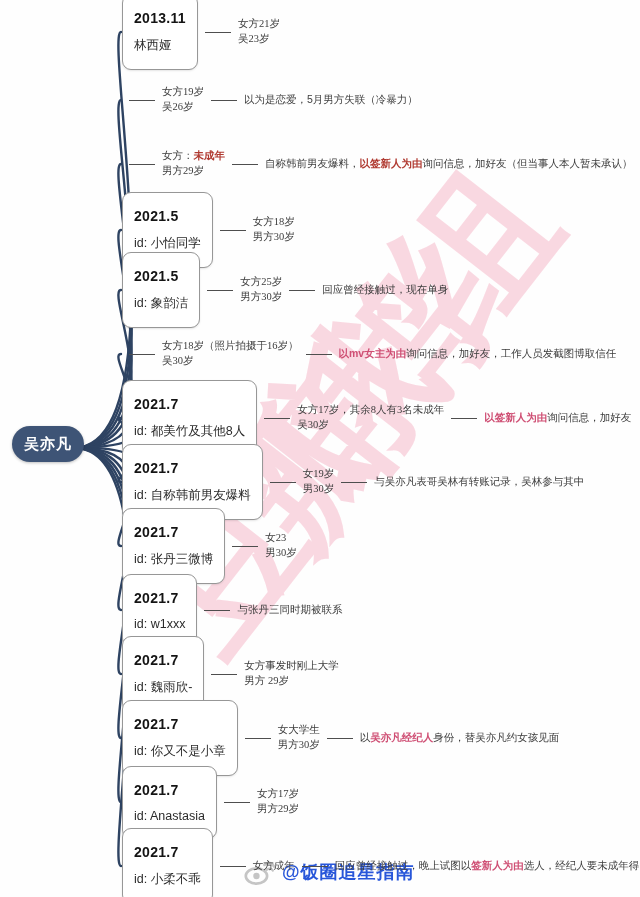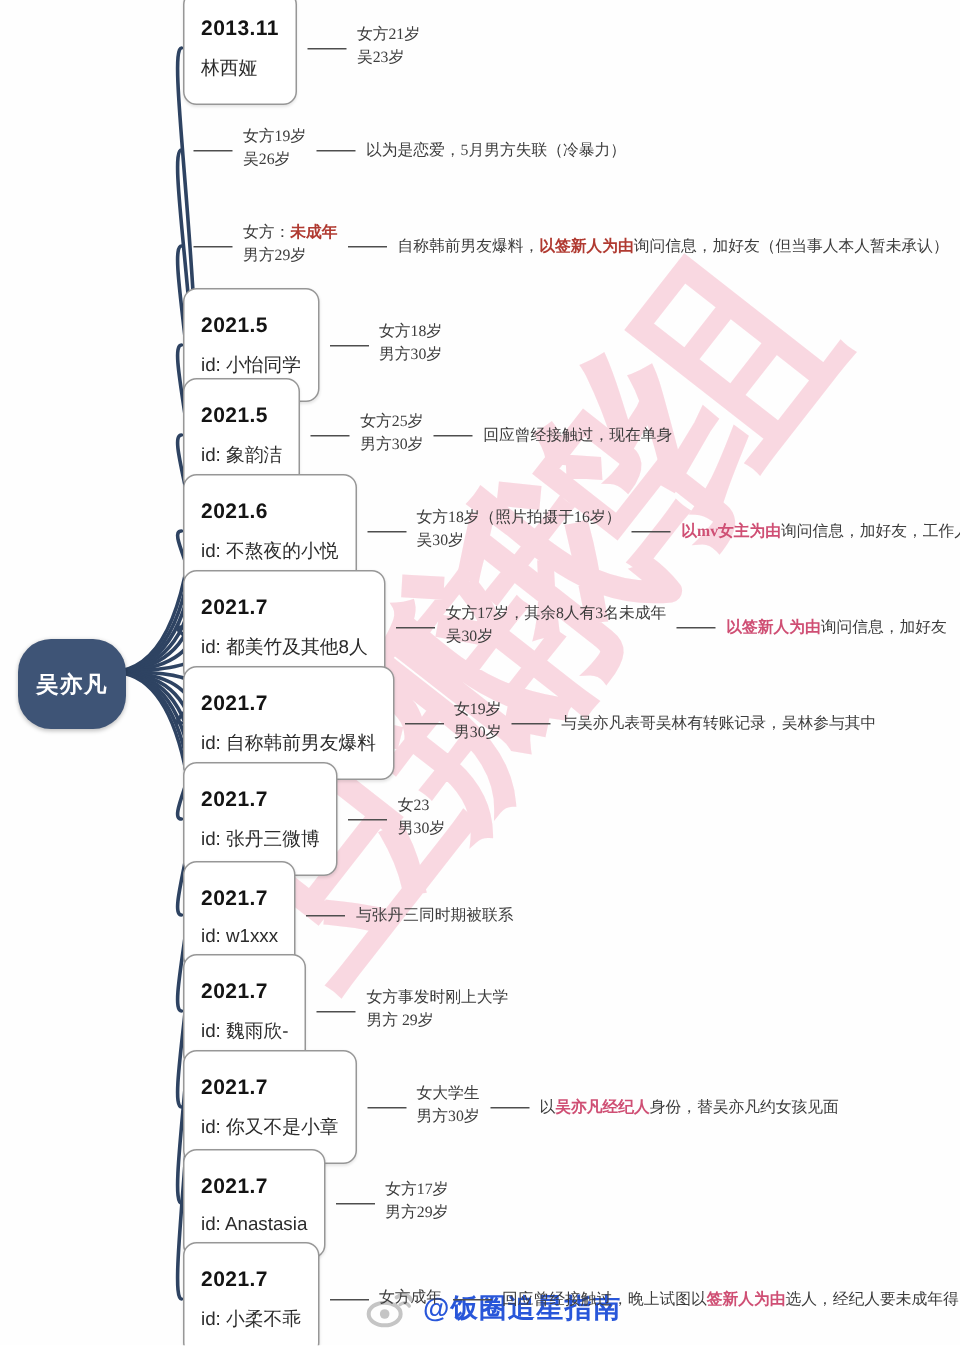--- a/index.html
+++ b/index.html
@@ -9,38 +9,38 @@
   }
   #stage{position:relative;width:640px;height:897px;background:#fefefe;overflow:hidden;}
   #edges{position:absolute;left:0;top:0;z-index:1;}
   .watermark{
     position:absolute;left:345px;top:420px;z-index:2;
     transform:translate(-50%,-50%) rotate(-52deg);
     font-size:155px;font-weight:bold;letter-spacing:-22px;white-space:nowrap;
     color:#f7c0cf;opacity:0.6;user-select:none;
   }
   .root{
-    position:absolute;left:12px;top:426px;width:72px;height:60px;z-index:4;
+    position:absolute;left:12px;top:426px;width:72px;height:36px;z-index:4;
     background:#3e5476;border-radius:22px;color:#ffffff;font-weight:bold;font-size:15px;
     display:flex;align-items:center;justify-content:center;letter-spacing:1px;
     box-shadow:0 1px 3px rgba(0,0,0,0.25);
   }
   .row{
     position:absolute;left:122px;height:48px;z-index:3;
     display:flex;align-items:center;white-space:nowrap;
   }
   .box{
     border:1.6px solid #979797;border-radius:9px;background:#ffffff;
     padding:15px 11px;box-shadow:0 1px 2px rgba(0,0,0,0.10);
   }
   .date{font-weight:bold;font-size:14px;color:#141414;letter-spacing:0.3px;}
   .idline{font-size:12.5px;color:#2b2b2b;margin-top:11px;}
   .dash{width:26px;height:0;border-top:1.6px solid #4e4e4e;margin:0 7px;flex:none;}
   .ages{font-size:10.5px;color:#3c3c3c;line-height:1.4;font-family:Liberation Serif, serif;}
-  .desc{font-size:10.5px;color:#3c3c3c;font-family:Liberation Serif, serif;}
+  .desc{font-size:10.5px;color:#3c3c3c;}
   .red{color:#b03a31;font-weight:bold;}
   .pink{color:#cf4f74;font-weight:bold;}
   .credit{
     position:absolute;left:244px;top:858px;z-index:3;
     display:flex;align-items:center;gap:6px;
     color:#1d4ed8;font-size:18px;font-weight:bold;letter-spacing:1px;opacity:0.95;
   }
 </style>
 </head>
 <body>
@@ -134,24 +134,20 @@
       <div class="dash"></div>
       <div class="ages">
         <div><span>女方25岁</span></div>
         <div><span>男方30岁</span></div>
       </div>
       <div class="dash d2"></div>
       <div class="desc"><span>回应曾经接触过，现在单身</span></div>
     </div>
 
     <div class="row" style="top: 330px;">
-      <div class="box">
-        <div class="date">2021.6</div>
-        <div class="idline">id: 不熬夜的小悦</div>
-      </div>
       <div class="dash"></div>
       <div class="ages">
         <div><span>女方18岁（照片拍摄于16岁）</span></div>
         <div><span>吴30岁</span></div>
       </div>
       <div class="dash d2"></div>
       <div class="desc"><span class="pink">以mv女主为由</span><span>询问信息，加好友，工作人员发截图博取信任</span></div>
     </div>
 
     <div class="row" style="top: 394px;">

